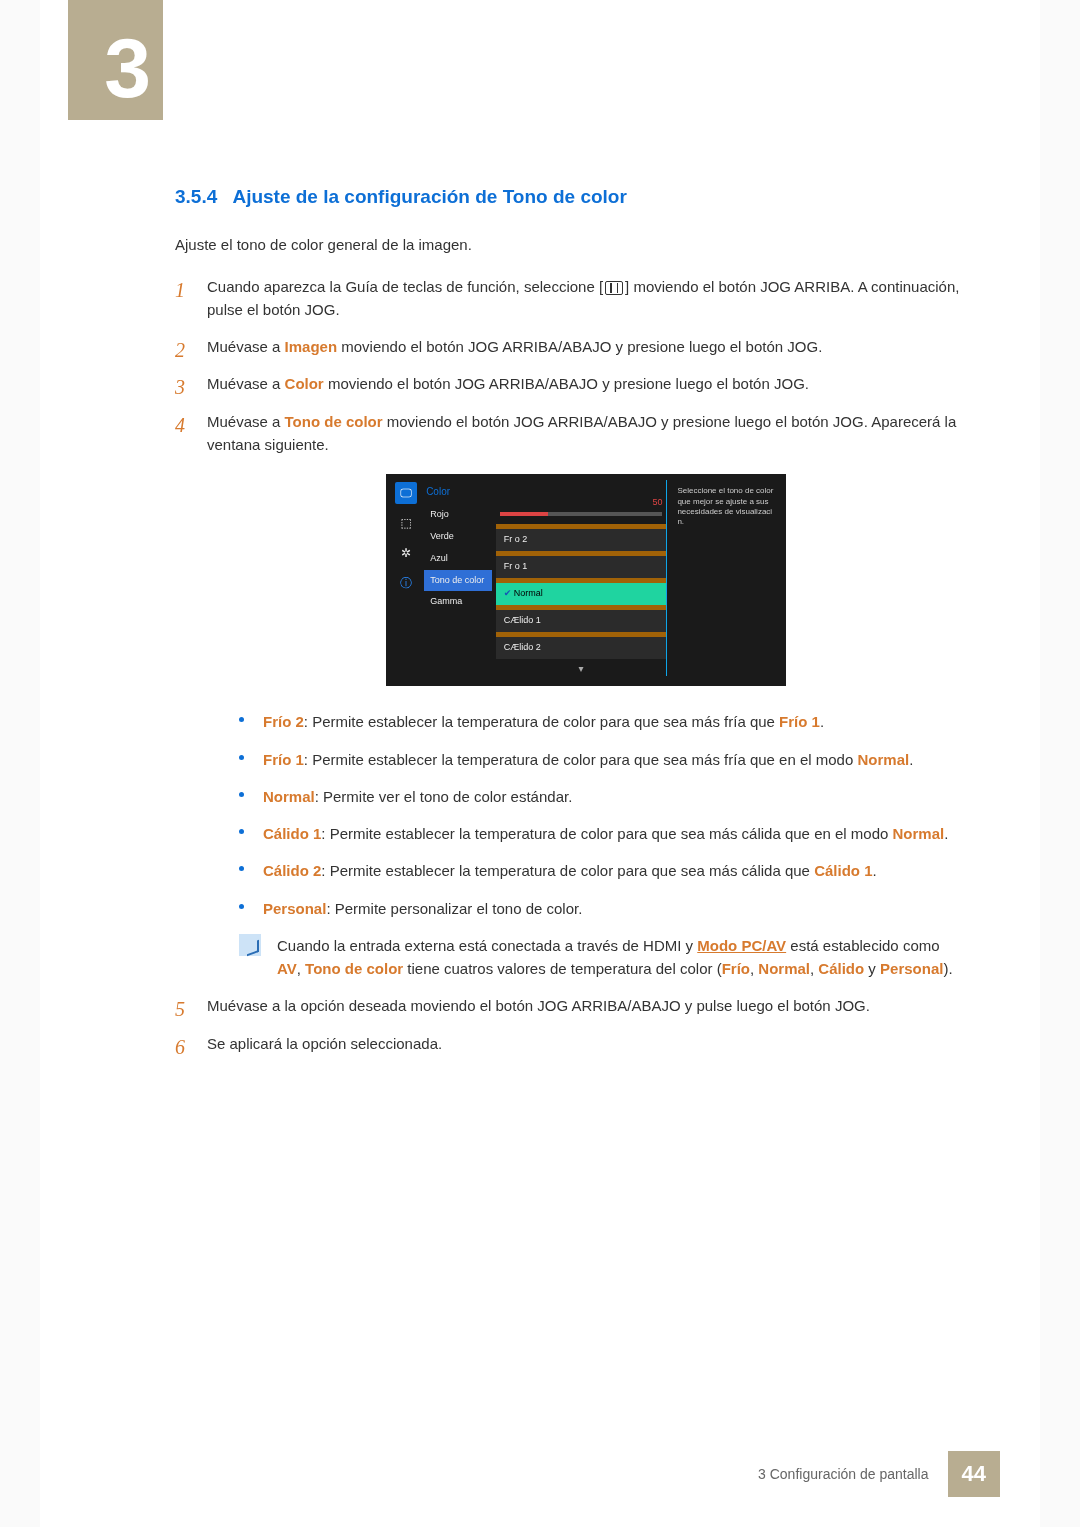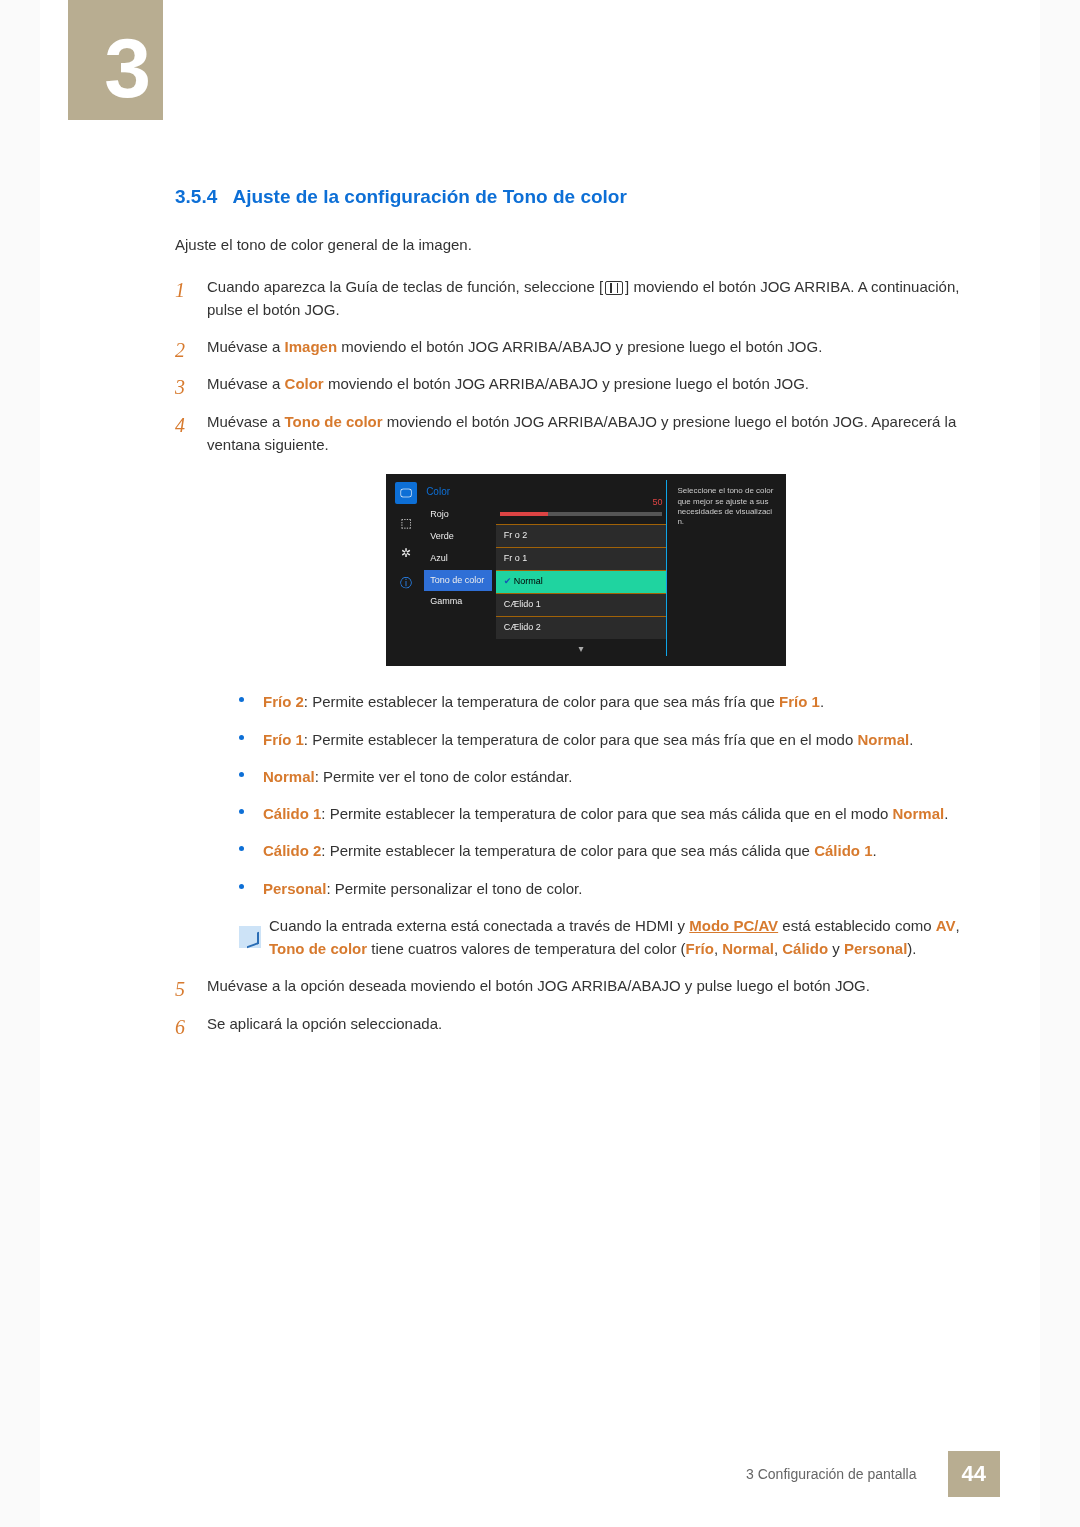--- a/index.html
+++ b/index.html
@@ -141,21 +141,21 @@
     margin-top: 12px;
   }
   .osd-slider-val { text-align:right; color:#d44; font-size:9px; padding-right:4px; }
   .osd-slider {
     height:4px; background:#555; margin:2px 4px 8px;
     position:relative;
   }
   .osd-slider .fill { position:absolute; left:0; top:0; bottom:0; width:30%; background:#d44; }
   .osd-opt {
     background:#2b2b2b;
-    border-top:1px solid #a16207;
+    border-top:5px solid #a16207;
     padding:4px 8px;
     color:#eee;
   }
   .osd-opt.sel {
     background:#1fd4a0;
     color:#000;
   }
   .osd-opt.sel::before { content:"✔ "; color:#1656b5; }
   .osd-arrow {
     text-align:center; color:#aaa; font-size:10px; padding-top:2px;
@@ -183,23 +183,23 @@
     position: absolute;
     left: 0;
     top: 7px;
     width: 5px; height: 5px;
     border-radius: 50%;
     background: #0d6fd6;
   }
 
   .note {
     display:flex;
-    gap:8px;
+    gap:16px;
     margin: 0 0 14px 32px;
-    align-items:center;
+    align-items:flex-start;
   }
   .note-icon {
     width:22px; height:22px;
     background:#cde3f7;
     position:relative;
     flex:none;
   }
   .note-icon::after {
     content:"";
     position:absolute;
@@ -209,21 +209,21 @@
     border-bottom:2px solid #2a6db5;
     transform:skewY(-20deg);
   }
 
   .footer {
     position:absolute;
     bottom:30px;
     right:40px;
     display:flex;
     align-items:center;
-    gap:17px;
+    gap:5px;
   }
   .footer-text {
     font-size:14px;
     color:#666;
     padding-right:14px;
   }
   .footer-page {
     background:#b8ad91;
     color:#fff;
     font-size:22px;

